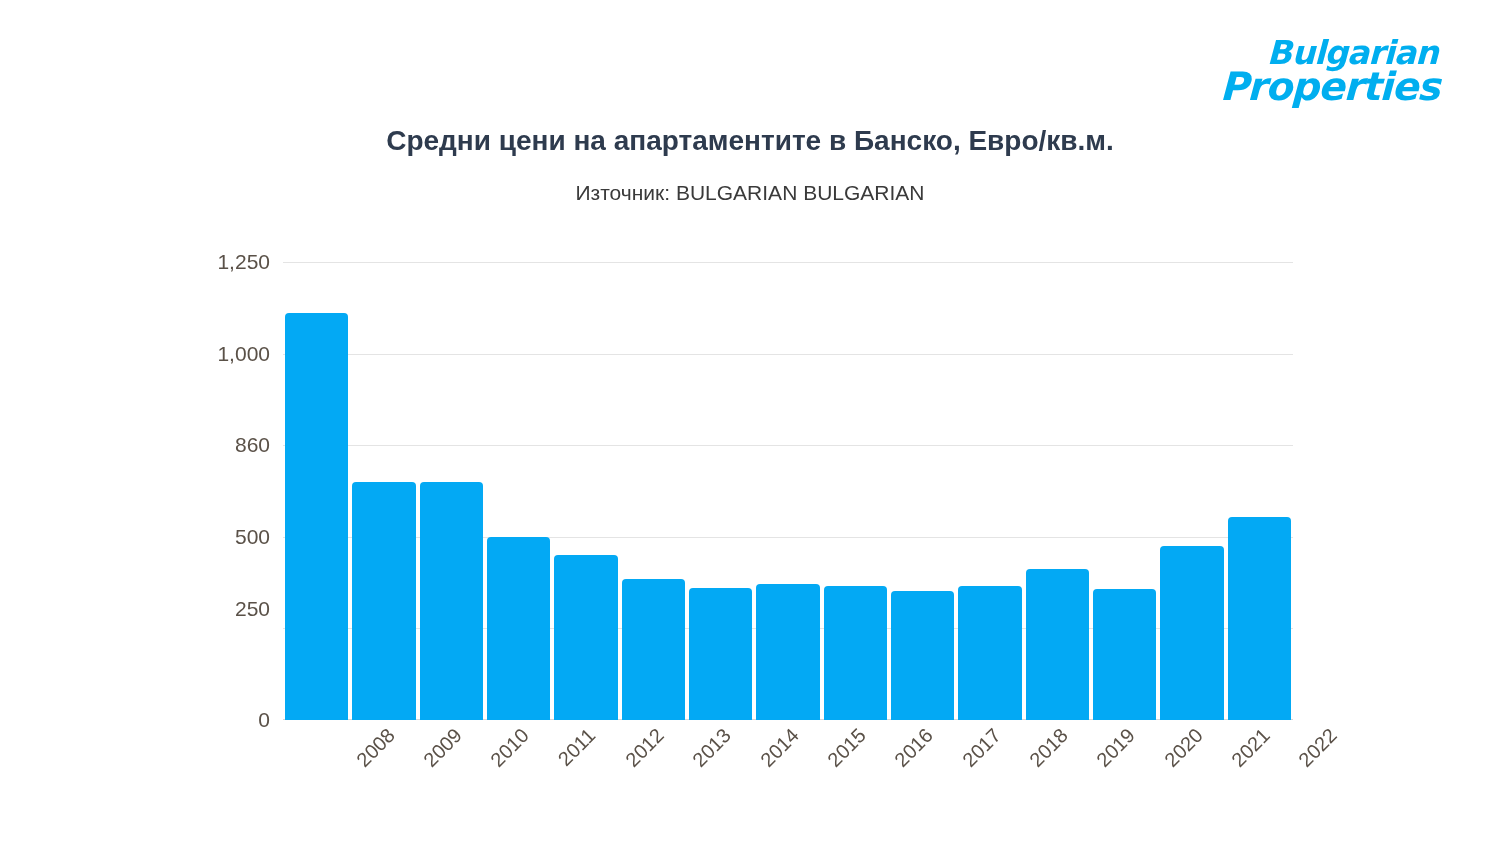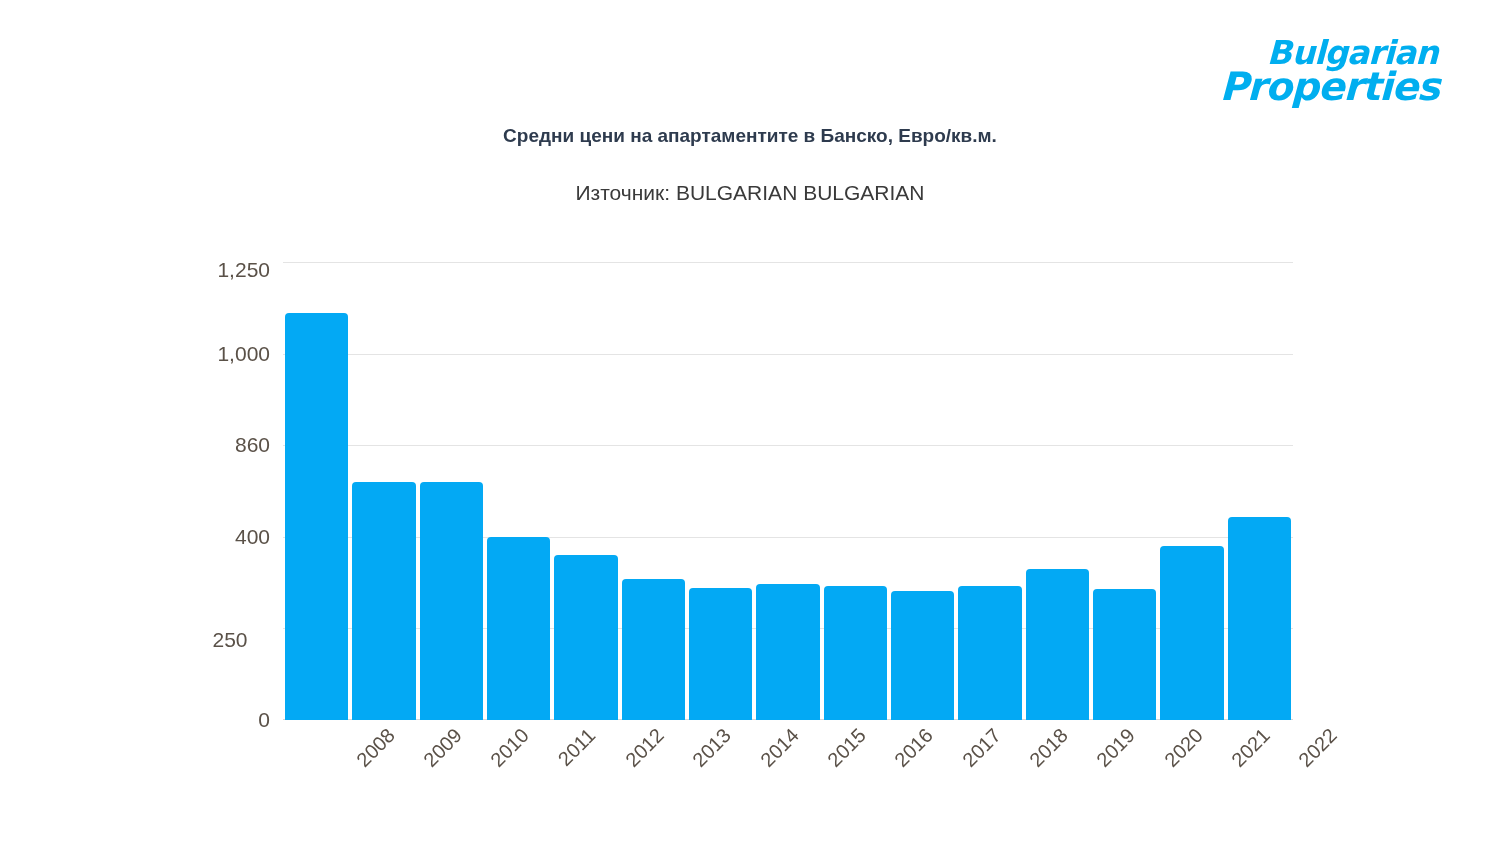--- a/index.html
+++ b/index.html
@@ -44,21 +44,21 @@
     font-size: 39px;
   }
 
   
   #chart-title {
     position: absolute;
     top: 125px;
     left: 0;
     width: 1500px;
     text-align: center;
-    font-size: 19px;
+    font-size: 28px;
     font-weight: bold;
     color: #2E3B4E;
     letter-spacing: 0px;
   }
   #chart-subtitle {
     position: absolute;
     top: 181px;
     left: 0;
     width: 1500px;
     text-align: center;
@@ -150,25 +150,25 @@
 <div id="brand-logo">
   <span class="logo-line logo-line-1">Bulgarian</span>
   <span class="logo-line logo-line-2">Properties</span>
 </div>
 
 <div id="chart-title">Средни цени на апартаментите в Банско, Евро/кв.м.</div>
 <div id="chart-subtitle">Източник: BULGARIAN BULGARIAN</div>
 
 <div id="y-axis-labels">
     <div class="y-tick" style="top: 458px;">0</div>
-    <div class="y-tick" style="top: 378px; text-align: center;">250</div>
-    <div class="y-tick" style="top: 274.8px;">400</div>
+    <div class="y-tick" style="top: 347px;">250</div>
+    <div class="y-tick" style="top: 274.8px;">500</div>
     <div class="y-tick" style="top: 183.2px;">860</div>
     <div class="y-tick" style="top: 91.6px;">1,000</div>
-    <div class="y-tick" style="top: 8px; text-align: right;">1,250</div>
+    <div class="y-tick" style="top: 0px; text-align: right;">1,250</div>
   </div>
 
 <div id="plot-area">
   <div class="axis-baseline"></div>
 <div class="gridline" style="top: 366.4px;"></div>
     <div class="gridline" style="top: 274.8px;"></div>
     <div class="gridline" style="top: 183.2px;"></div>
     <div class="gridline" style="top: 91.6px;"></div>
     <div class="gridline" style="top: 0px;"></div>
   </div>

